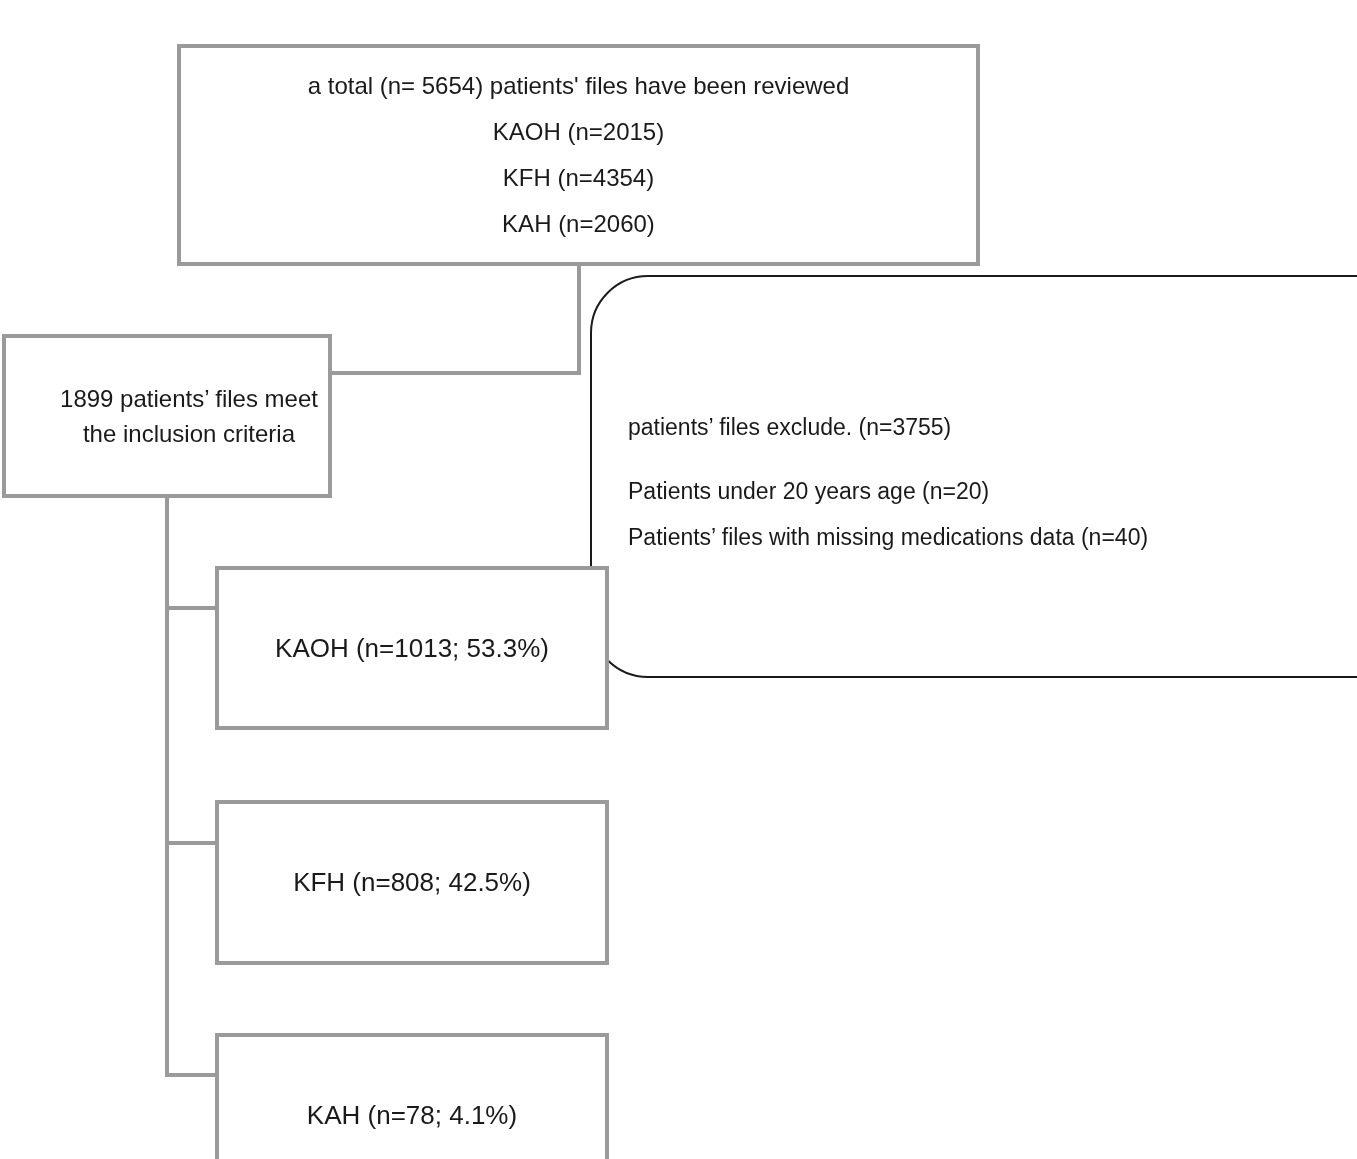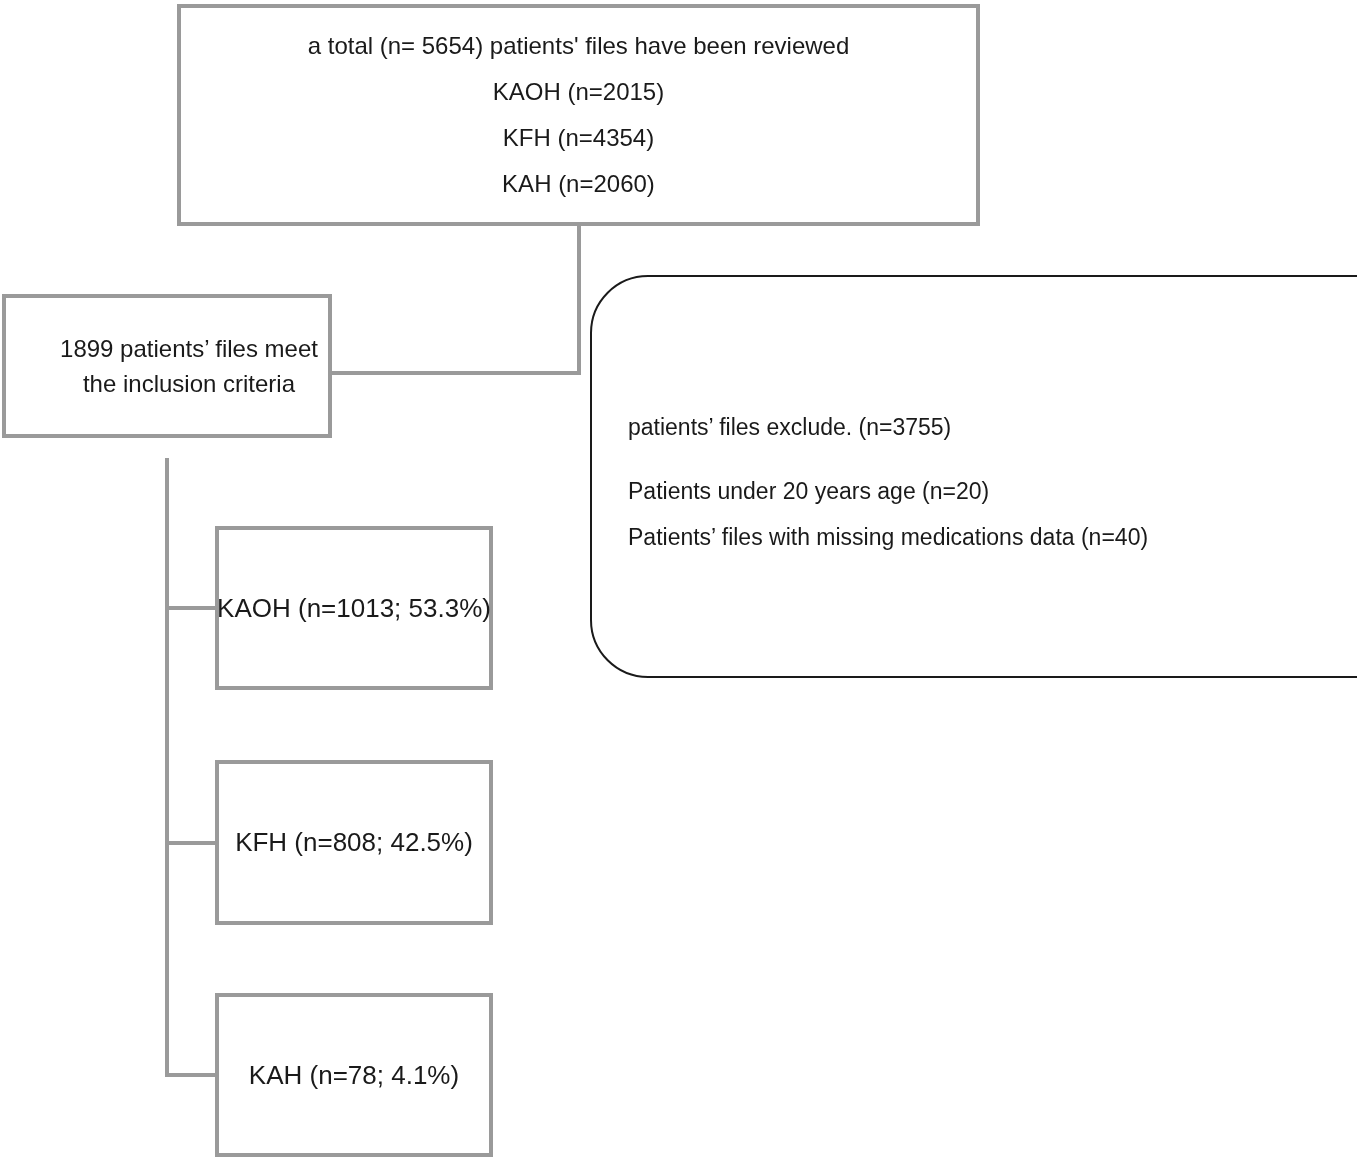--- a/index.html
+++ b/index.html
@@ -19,36 +19,37 @@
   .box {
     position: absolute;
     border: 4px solid #9a9a9a;
     background: #ffffff;
     box-sizing: border-box;
     display: flex;
     flex-direction: column;
     align-items: center;
     justify-content: center;
     text-align: center;
+    margin-top: 40px;
   }
   .top-box {
     left: 177px; top: 4px;
     width: 803px; height: 222px;
     font-size: 24px;
   }
   .top-box .bline { line-height: 46px; white-space: nowrap; }
   .left-box {
     left: 2px; top: 294px;
-    width: 330px; height: 144px;
+    width: 330px; height: 164px;
     font-size: 24px;
     padding-left: 44px;
   }
   .left-box .bline { line-height: 35px; white-space: nowrap; }
   .site-box {
-    width: 278px; height: 164px;
+    width: 394px; height: 164px;
     font-size: 26px;
   }
   .site-box .bline { white-space: nowrap; }
   .site-kaoh { left: 215px; top: 526px; }
   .site-kfh  { left: 215px; top: 760px; height: 165px; }
   .site-kah  { left: 215px; top: 993px; }
   .exclude-box {
     position: absolute;
     left: 590px; top: 275px;
     width: 862px; height: 403px;

